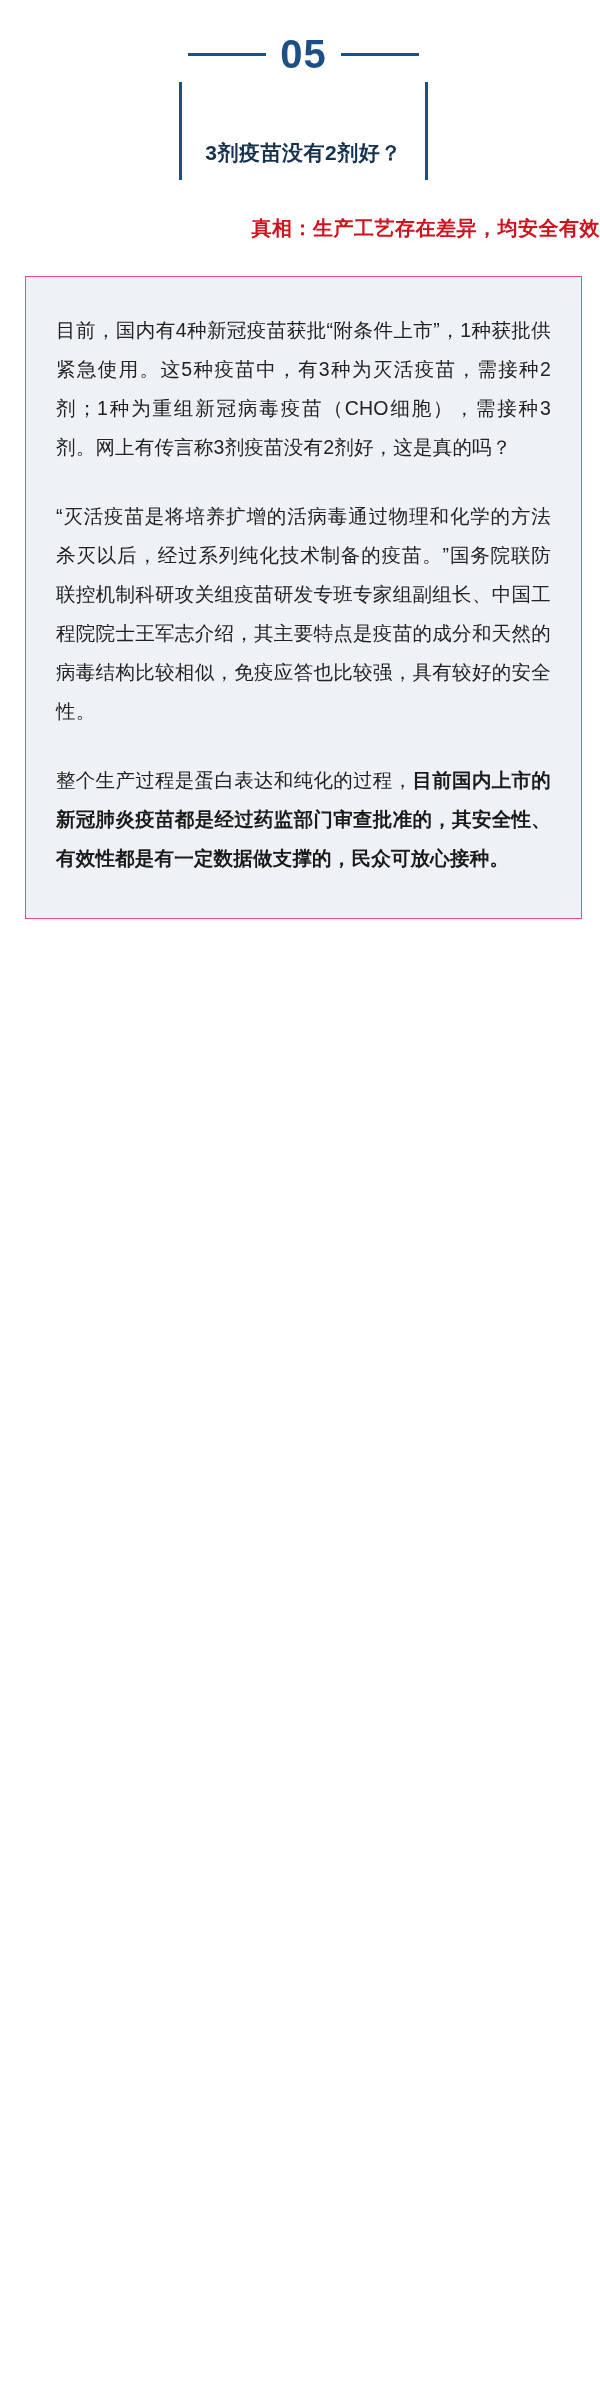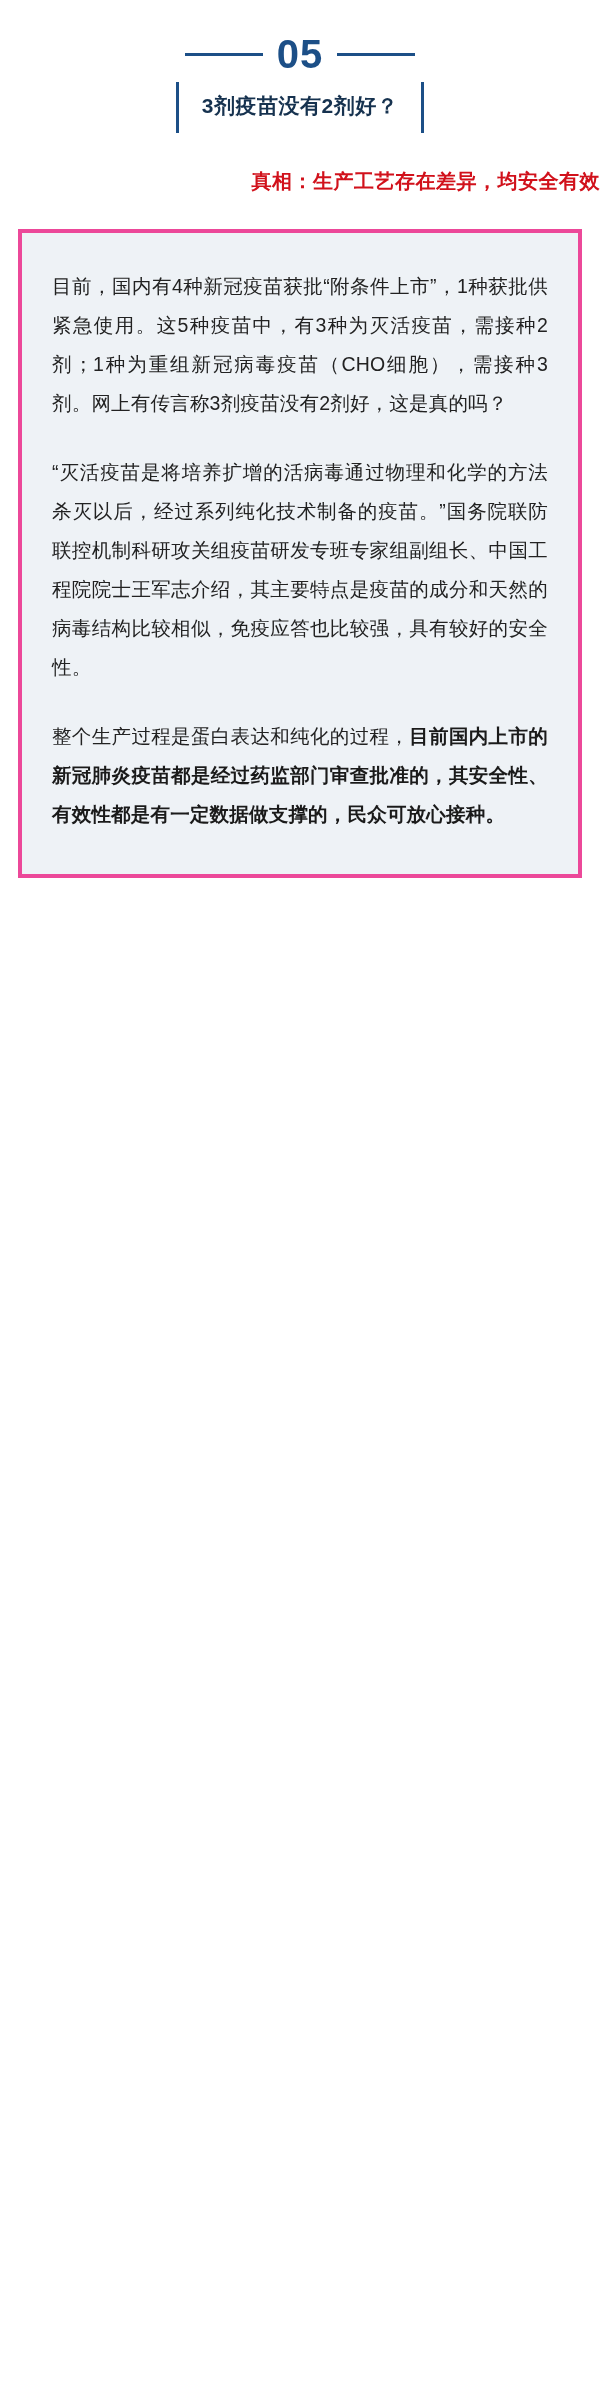--- a/index.html
+++ b/index.html
@@ -11,21 +11,21 @@
     width: 600px;
     min-height: 2391px;
     font-family: "Liberation Sans", sans-serif;
     color: #1a1a1a;
     -webkit-font-smoothing: antialiased;
   }
   .page {
     width: 600px;
     min-height: 2391px;
     box-sizing: border-box;
-    padding: 0 0 40px 0;
+    padding: 0 0 40px 7px;
     background: #ffffff;
     position: relative;
   }
 
   
   .header {
     padding: 34px 0 0 0;
     text-align: center;
   }
   .number-row {
@@ -64,37 +64,38 @@
   }
   .title-box:before { left: 0; }
   .title-box:after  { right: 0; }
   .section-title {
     font-size: 21px;
     font-weight: bold;
     color: #16324f;
     letter-spacing: 0.5px;
     line-height: 1.3;
     white-space: nowrap;
+    margin-top: 47px;
   }
 
   .truth-line {
     margin: 34px 0 0 0;
     text-align: right;
     font-size: 20px;
     font-weight: bold;
     color: #d1111b;
     letter-spacing: 0.5px;
     line-height: 1.4;
   }
 
   
   .card {
     margin: 34px 18px 0 18px;
     background: #eef2f6;
-    border: 4px solid #ec4899;
+    border: 1px solid #ec4899;
     box-sizing: border-box;
     padding: 34px 30px 40px 30px;
   }
   .para {
     font-size: 19.5px;
     line-height: 2.0;
     color: #222222;
     text-align: justify;
     text-justify: inter-ideograph;
     margin: 0 0 30px 0;

